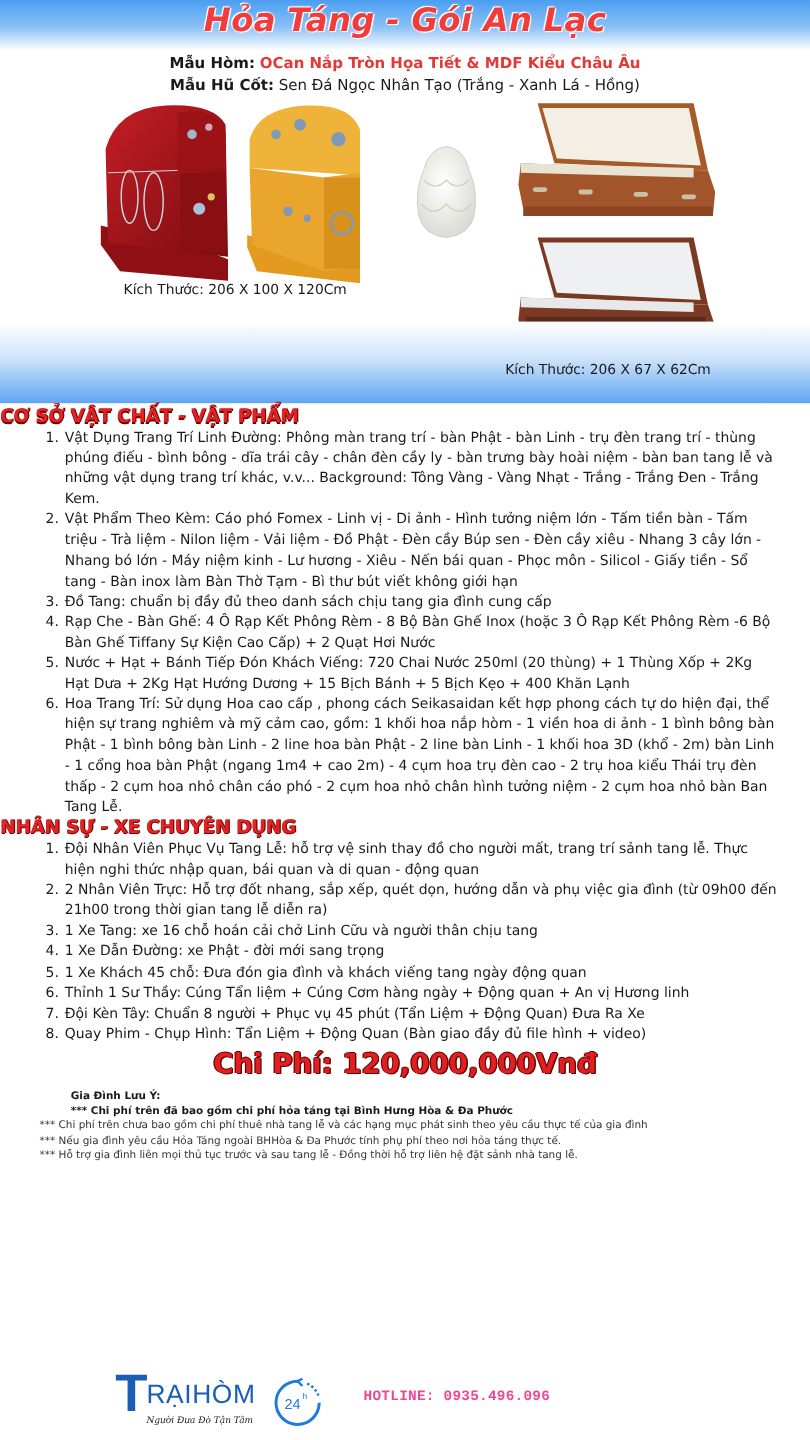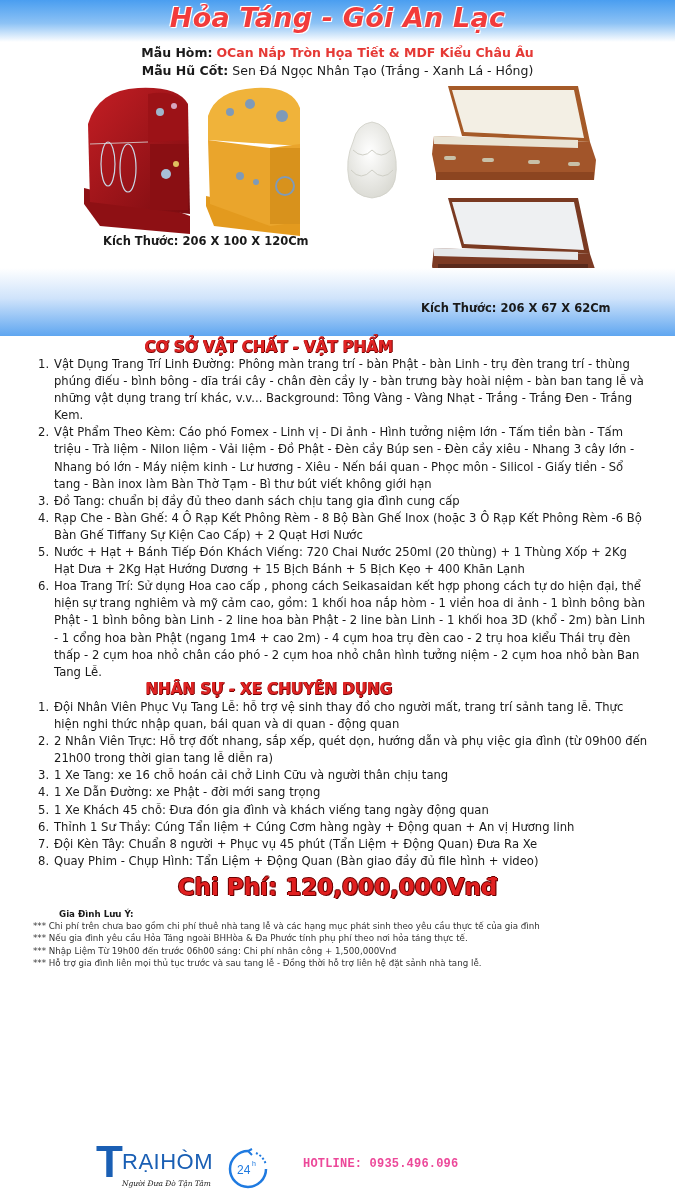--- a/index.html
+++ b/index.html
@@ -3,23 +3,23 @@
 <meta charset="utf-8">
 <style>
   * { box-sizing: border-box; margin: 0; padding: 0; }
   body { width: 675px; height: 1200px; background: #ffffff; font-family: "DejaVu Sans", sans-serif; color: #1a1a1a; overflow: hidden; position: relative; }
   .hdr-bg { position: absolute; left: 0; top: 0; width: 675px; height: 42px; background: linear-gradient(to bottom, #4a9ef0 0%, #8cc2f5 55%, #ffffff 100%); }
   .title { position: absolute; left: 0; top: 2px; width: 675px; text-align: center; font-family: "DejaVu Sans", sans-serif; font-weight: bold; font-size: 27px; color: #f23b3b; text-shadow: 0 0 2px #fff, 0 0 2px #fff, 1px 1px 0 #fff, -1px -1px 0 #fff; letter-spacing: 0.2px; font-style: italic; }
   .sub { position: absolute; left: 0; width: 675px; text-align: center; font-size: 12.5px; color: #1a1a1a; }
   .sub b { font-weight: bold; }
   .red { color: #e53935; font-weight: bold; margin-top: 16px; }
   .prod { position: absolute; }
-  .dim { position: absolute; font-weight: bold; font-size: 11.5px; color: #1a1a1a; }
+  .dim { position: absolute; font-weight: normal; font-size: 11.5px; color: #1a1a1a; }
   .mid-bg { position: absolute; left: 0; top: 268px; width: 675px; height: 68px; background: linear-gradient(to bottom, #ffffff 0%, #cfe3fb 45%, #5fa6f0 100%); }
-  .sec-title { position: absolute; left: 0; width: 537px; text-align: center; font-weight: bold; font-size: 15.5px; color: #e02424; letter-spacing: -0.3px; text-shadow: 1px 0 0 #7a0000, 0 1px 0 #7a0000; }
+  .sec-title { position: absolute; left: 0; width: 537px; text-align: left; font-weight: bold; font-size: 15.5px; color: #e02424; letter-spacing: -0.3px; text-shadow: 1px 0 0 #7a0000, 0 1px 0 #7a0000; }
   .list { position: absolute; left: 38px; width: 612px; font-size: 11.6px; line-height: 17.1px; color: #1a1a1a; }
   .list .item { position: relative; padding-left: 16px; }
   .list .num { position: absolute; left: 0; top: 0; }
   .list b { font-weight: normal; }
   .price { position: absolute; left: 0; top: 874px; width: 675px; text-align: center; font-weight: bold; font-size: 23px; color: #e02020; text-shadow: 1px 1px 0 #6a0000, -1px 0 0 #6a0000, 0 -1px 0 #6a0000, 1px 0 0 #6a0000; }
   .notes { position: absolute; left: 33px; top: 908px; width: 620px; font-size: 8.7px; line-height: 12.2px; color: #333; }
   .notes b { font-weight: bold; color: #1a1a1a; margin-left: 26px; }
   .logo { position: absolute; left: 96px; top: 1143px; width: 180px; height: 50px; }
   .hotline { position: absolute; left: 303px; top: 1157px; font-weight: bold; font-size: 12px; color: #ec4899; letter-spacing: 0.2px; font-family: Liberation Mono, monospace; }
 </style>
@@ -178,23 +178,23 @@
   <div class="item">
     <span class="num">8.</span>
     <b>Quay Phim - Chụp Hình</b><span>: Tẩn Liệm + Động Quan (Bàn giao đầy đủ file hình + video)</span>
   </div>
 </div>
 
 <div class="price">Chi Phí: 120,000,000Vnđ</div>
 
 <div class="notes">
   <div><b>Gia Đình Lưu Ý:</b></div>
+  <div><b>*** Chi phí trên đã bao gồm chi phí hỏa táng tại Bình Hưng Hòa &amp; Đa Phước</b></div>
   <div>*** Chi phí trên chưa bao gồm chi phí thuê nhà tang lễ và các hạng mục phát sinh theo yêu cầu thực tế của gia đình</div>
   <div>*** Nếu gia đình yêu cầu Hỏa Táng ngoài BHHòa &amp; Đa Phước tính phụ phí theo nơi hỏa táng thực tế.</div>
-  <div>*** Nhập Liệm Từ 19h00 đến trước 06h00 sáng: Chi phí nhân công + 1,500,000Vnđ</div>
   <div>*** Hỗ trợ gia đình liên mọi thủ tục trước và sau tang lễ - Đồng thời hỗ trợ liên hệ đặt sảnh nhà tang lễ.</div>
 </div>
 
 <div class="logo">
   <span style="position:absolute;left:0;top:-6px;font-family:'Liberation Sans',sans-serif;font-weight:bold;font-size:44px;color:#1a5fb4;line-height:50px;">T</span>
   <span style="position:absolute;left:26px;top:6px;font-family:'Liberation Sans',sans-serif;font-size:22px;color:#1a5fb4;letter-spacing:0.5px;">RẠIHÒM</span>
   <span style="position:absolute;left:26px;top:36px;font-family:'DejaVu Serif',serif;font-style:italic;font-size:7.5px;color:#222;">Người Đưa Đò Tận Tâm</span>
   <svg style="position:absolute;left:130px;top:4px;" width="44" height="44">
     <path d="M22,4 A18,18 0 1 0 40,22" fill="none" stroke="#1f7ae0" stroke-width="2.5"></path>
     <path d="M26,2 L22,4 L26,8" fill="none" stroke="#1f7ae0" stroke-width="2"></path>

